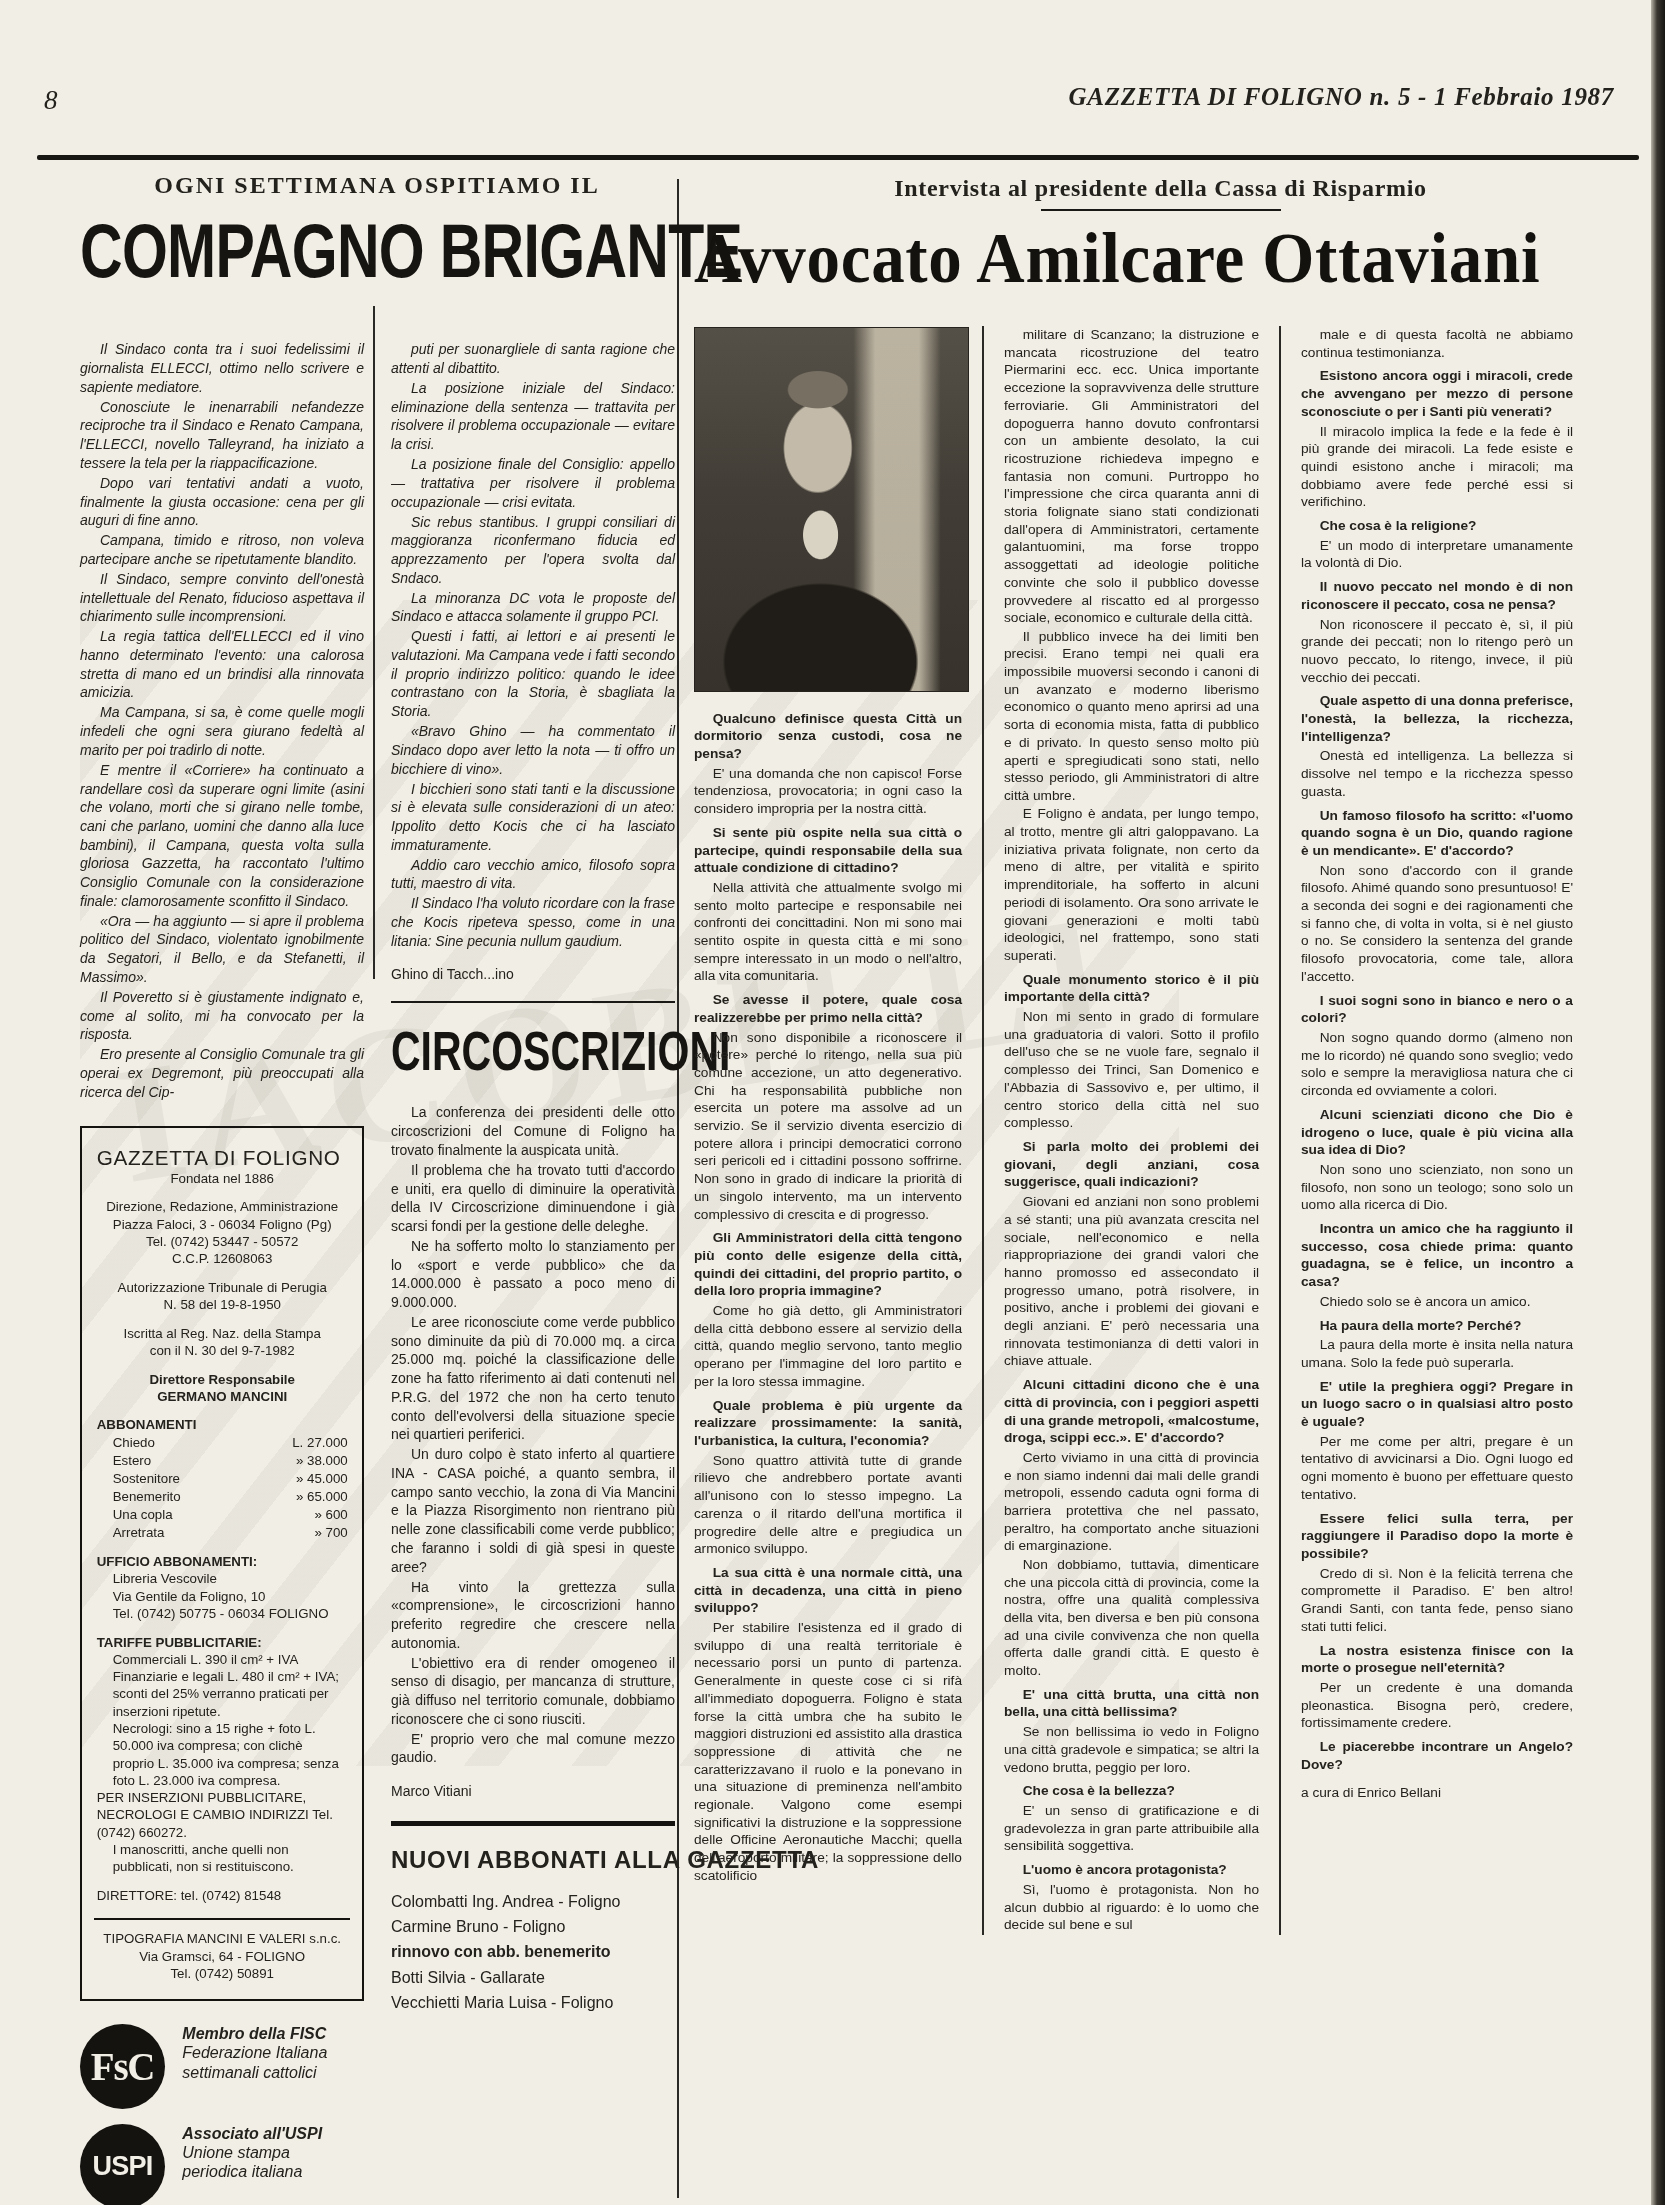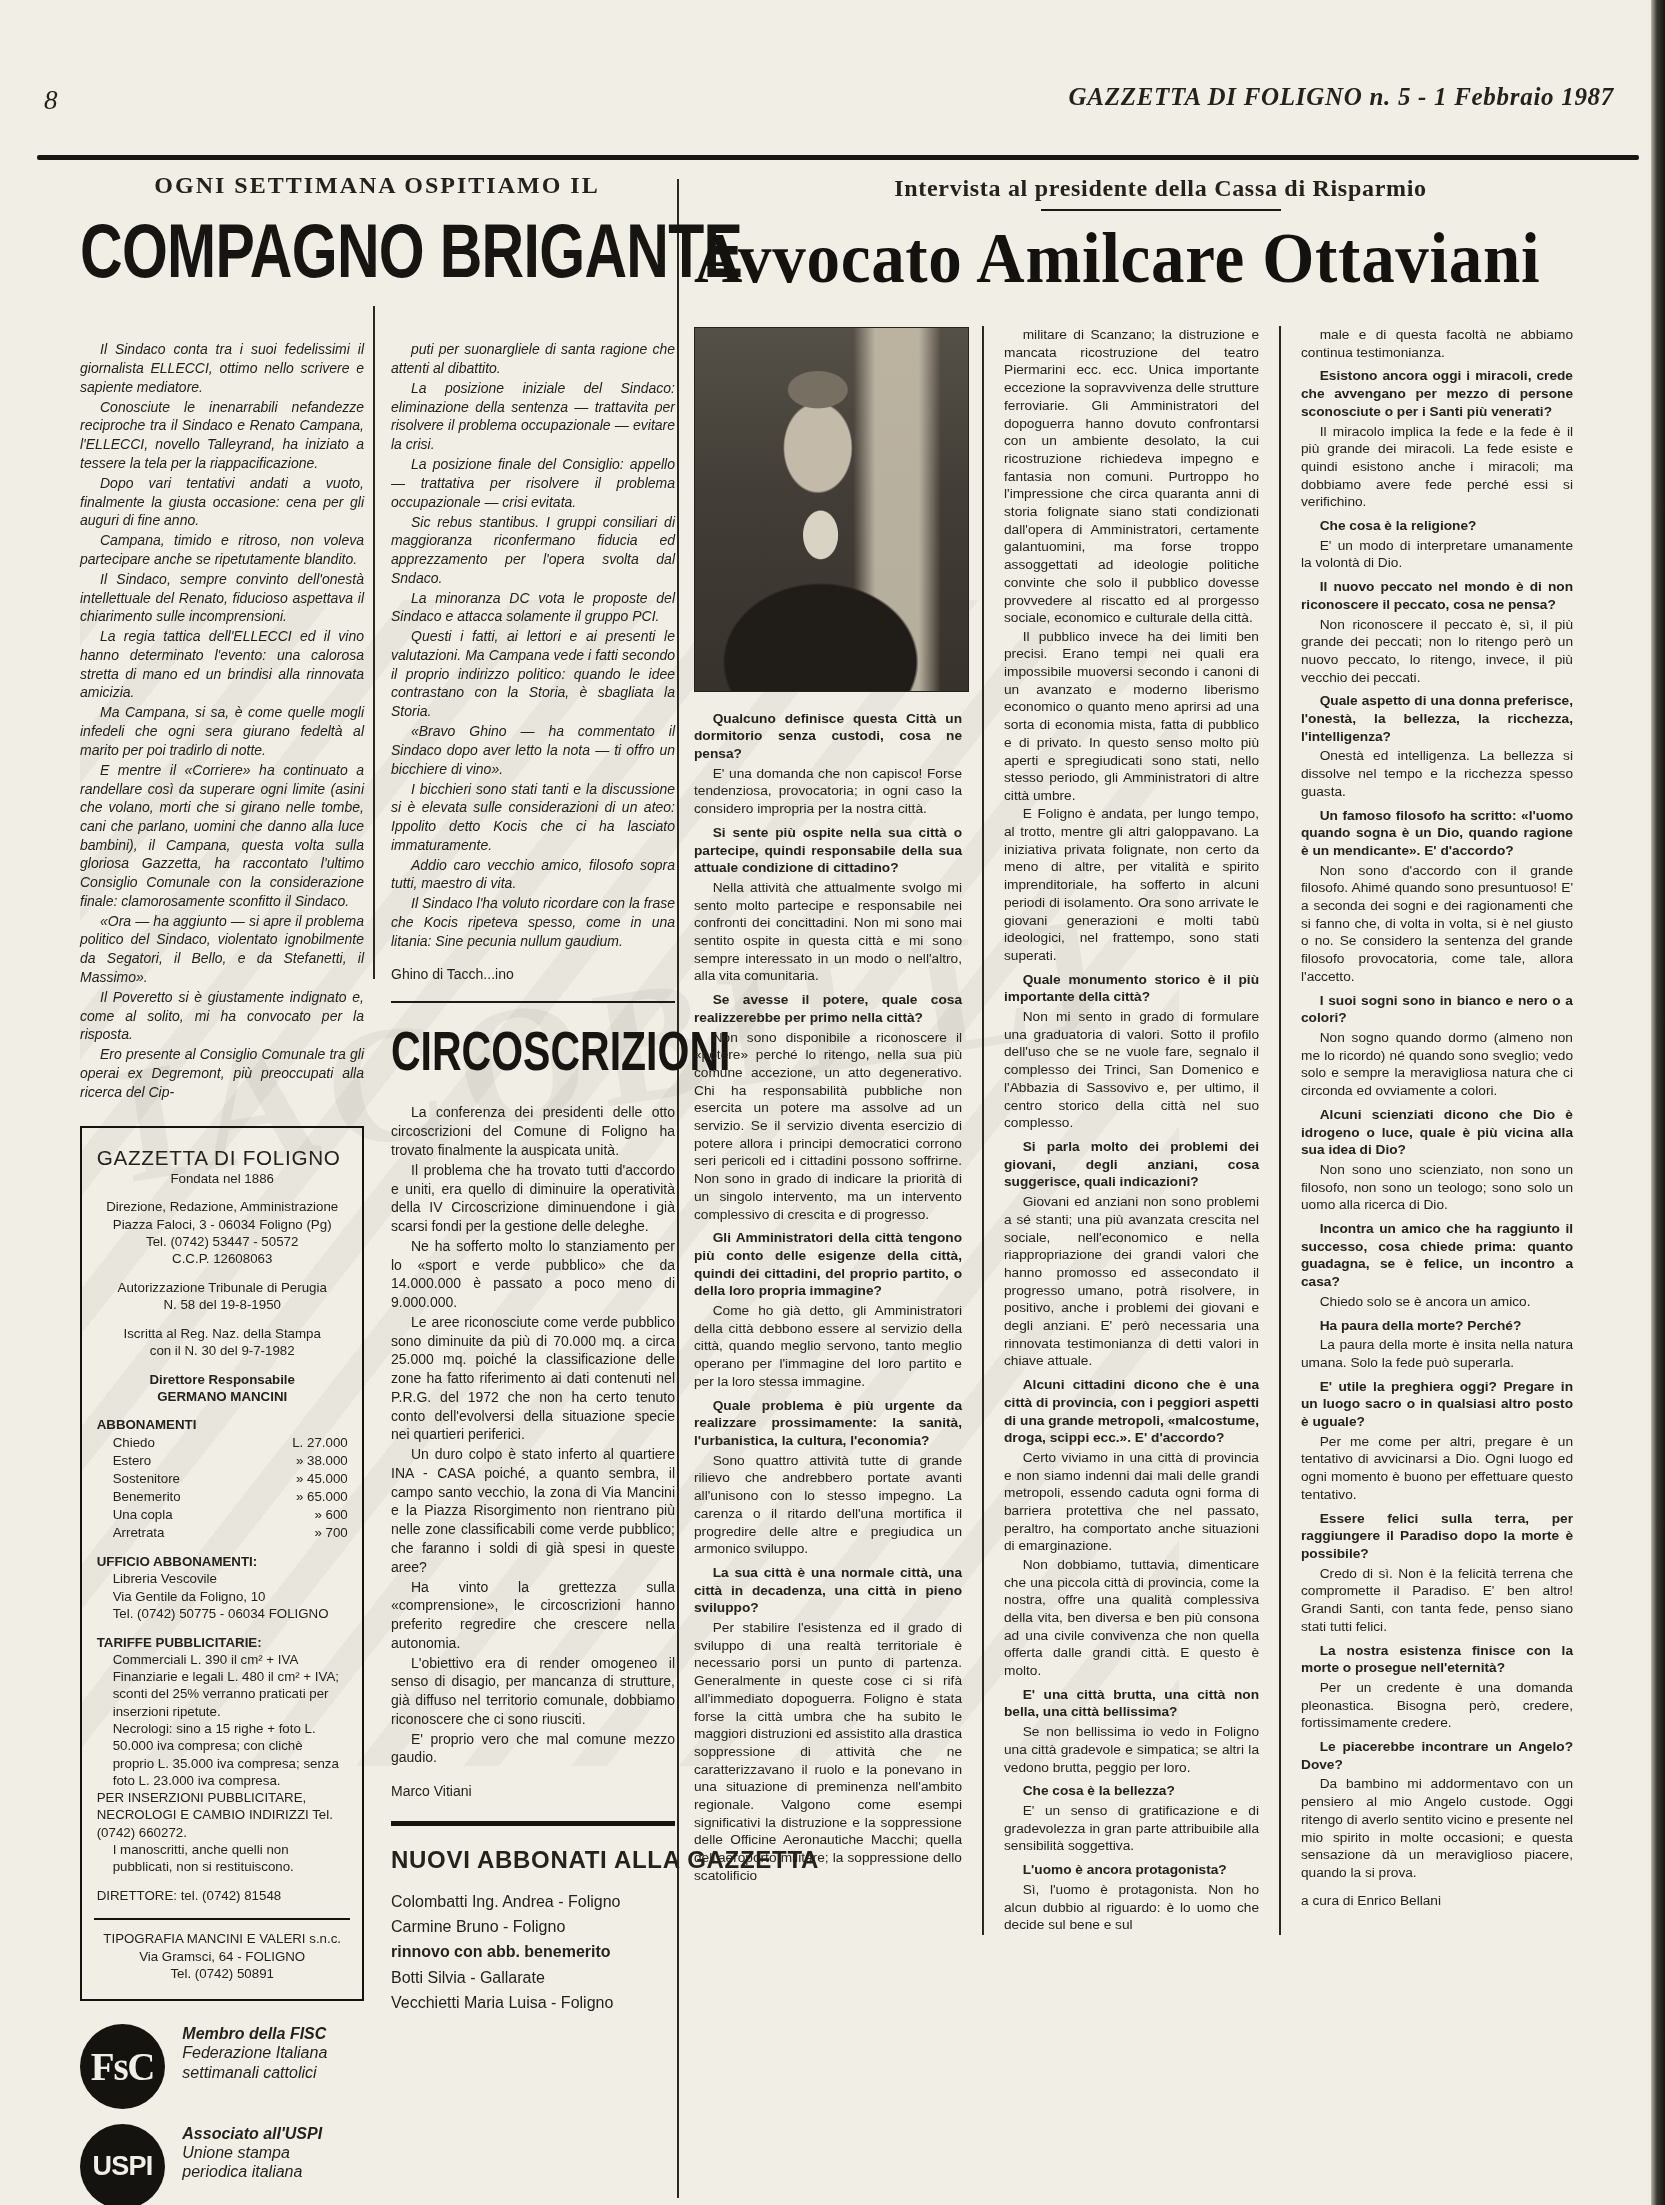--- a/index.html
+++ b/index.html
@@ -311,21 +311,20 @@
             <p class="a">Chiedo solo se è ancora un amico.</p>
             <p class="q">Ha paura della morte? Perché?</p>
             <p class="a">La paura della morte è insita nella natura umana. Solo la fede può superarla.</p>
             <p class="q">E' utile la preghiera oggi? Pregare in un luogo sacro o in qualsiasi altro posto è uguale?</p>
             <p class="a">Per me come per altri, pregare è un tentativo di avvicinarsi a Dio. Ogni luogo ed ogni momento è buono per effettuare questo tentativo.</p>
             <p class="q">Essere felici sulla terra, per raggiungere il Paradiso dopo la morte è possibile?</p>
             <p class="a">Credo di sì. Non è la felicità terrena che compromette il Paradiso. E' ben altro! Grandi Santi, con tanta fede, penso siano stati tutti felici.</p>
             <p class="q">La nostra esistenza finisce con la morte o prosegue nell'eternità?</p>
             <p class="a">Per un credente è una domanda pleonastica. Bisogna però, credere, fortissimamente credere.</p>
             <p class="q">Le piacerebbe incontrare un Angelo? Dove?</p>
-            <p class="a">Da bambino mi addormentavo con un pensiero al mio Angelo custode. Oggi ritengo di averlo sentito vicino e presente nel mio spirito in molte occasioni; e questa sensazione dà un meraviglioso piacere, quando la si prova.</p>
             <p class="sigr">a cura di Enrico Bellani</p>
           </div>
       </div>
     </div>
   </div>
 
   <div class="edge-strip"></div>
 </div>
 
 

